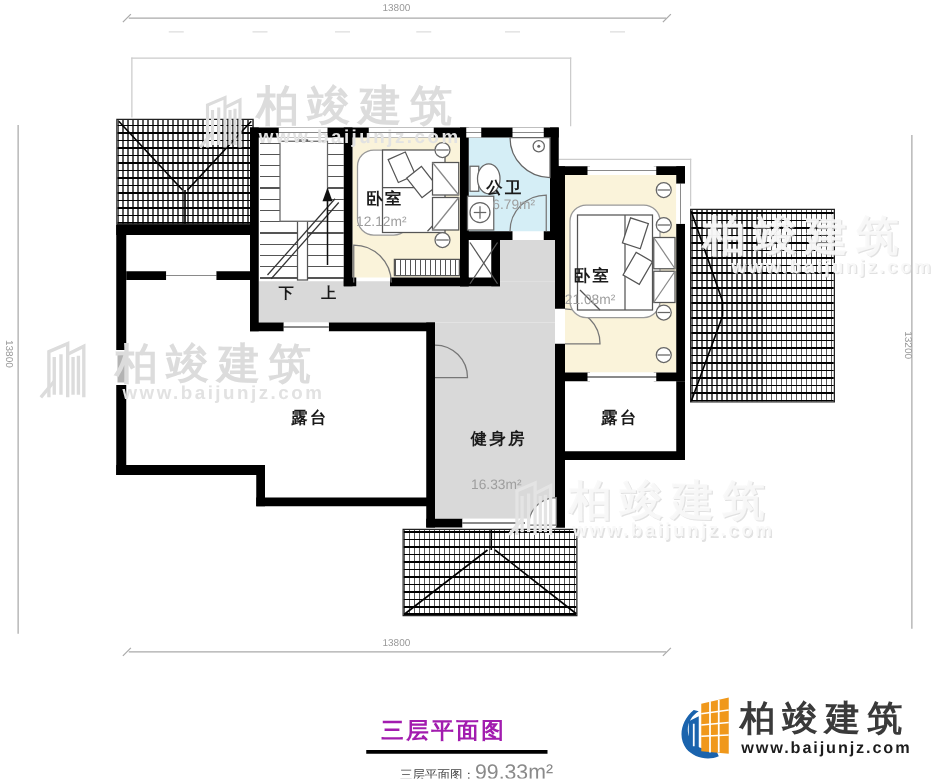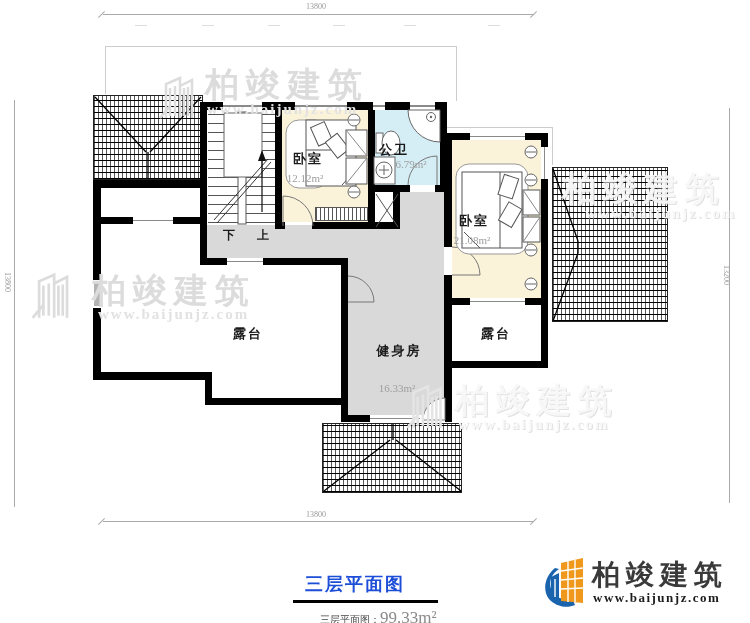--- a/index.html
+++ b/index.html
@@ -1,17 +1,17 @@
 <!DOCTYPE html>
 <html><head>
 <meta charset="utf-8">
 <style>
   html,body{margin:0;padding:0;background:#fff;}
   #canvas{position:relative;width:750px;height:623px;background:#fff;overflow:hidden;
-          font-family:Liberation Serif, serif;}
+          font-family:Liberation Sans, sans-serif;}
   #canvas *{box-sizing:border-box;}
   .abs{position:absolute;}
   .w{position:absolute;background:#000;}
   .floor{position:absolute;}
   .f-bed{background:#faf3da;}
   .f-bath{background:#d5eef6;}
   .f-gray{background:#d9d9d9;}
   .win{position:absolute;background:linear-gradient(#fff 0 42%,#8a8a8a 42% 58%,#fff 58% 100%);}
   .winv{position:absolute;background:linear-gradient(90deg,#fff 0 42%,#8a8a8a 42% 58%,#fff 58% 100%);}
   .gap{position:absolute;background:#fff;}
@@ -27,21 +27,21 @@
   .dimt{position:absolute;font-size:8px;color:#999;white-space:nowrap;}
   .dimline{position:absolute;background:#aaa;}
   .subdim{position:absolute;height:1px;width:12px;background:#ddd;}
   .vtext{writing-mode:vertical-rl;}
   .wm{position:absolute;color:#dcdcdc;font-weight:bold;white-space:nowrap;pointer-events:none;}
   .wm-big{font-size:34px;letter-spacing:7px;}
   .wm-url{font-size:15px;letter-spacing:2px;color:#e2e2e2;}
   .wm-light{color:rgba(248,248,248,.92);text-shadow:1px 1px 0 rgba(200,200,200,.55);}
   .panel{position:absolute;background:#b3b3b3;}
   .cab{position:absolute;background:repeating-linear-gradient(90deg,#555 0 1px,#fff 1px 4px);border:1px solid #555;}
-  .title-cn{position:absolute;font-size:18px;font-weight:bold;color:#1d4ed8;letter-spacing:2px;}
+  .title-cn{position:absolute;font-size:18px;font-weight:bold;color:#a21caf;letter-spacing:2px;}
   .title-rule{position:absolute;background:#000;}
   .title-sub{position:absolute;font-size:10px;color:#444;white-space:nowrap;}
   .title-sub b{font-size:17px;color:#8a8a8a;font-weight:normal;}
   .logo-text{position:absolute;font-size:28px;font-weight:900;color:#3a3a3a;letter-spacing:6px;white-space:nowrap;}
   .logo-url{position:absolute;font-size:13px;font-weight:bold;color:#1c1c1c;letter-spacing:1.5px;white-space:nowrap;}
   svg.lines{position:absolute;left:0;top:0;pointer-events:none;}
 </style>
 </head>
 <body>
 
@@ -221,21 +221,21 @@
         <line x1="526" y1="284" x2="536" y2="284" stroke="#666"></line>
       <rect x="523" y="190" width="17" height="25" fill="#fff" stroke="#555"></rect>
         <line x1="523" y1="190" x2="540" y2="215" stroke="#888"></line>
       <rect x="523" y="217" width="17" height="25" fill="#fff" stroke="#555"></rect>
         <line x1="540" y1="217" x2="523" y2="242" stroke="#888"></line>
     </g>
   </svg>
 
   <div class="rlabel" style="left:308px;top:159px">卧室</div>
   <div class="rarea" style="left:305px;top:178px">12.12m²</div>
-  <div class="rlabel" style="left:394px;top:150px">公卫</div>
+  <div class="rlabel" style="left:404px;top:150px">公卫</div>
   <div class="rarea" style="left:411px;top:164px">6.79m²</div>
   <div class="rlabel" style="left:474px;top:221px">卧室</div>
   <div class="rarea" style="left:472px;top:240px">21.08m²</div>
   <div class="rlabel" style="left:399px;top:351px">健身房</div>
   <div class="rarea" style="left:397px;top:388px">16.33m²</div>
   <div class="rlabel" style="left:248px;top:334px">露台</div>
   <div class="rlabel" style="left:496px;top:334px">露台</div>
   <div class="rlabel" style="left:230px;top:235px;font-size:12px">下</div>
   <div class="rlabel" style="left:264px;top:235px;font-size:12px">上</div>
 

